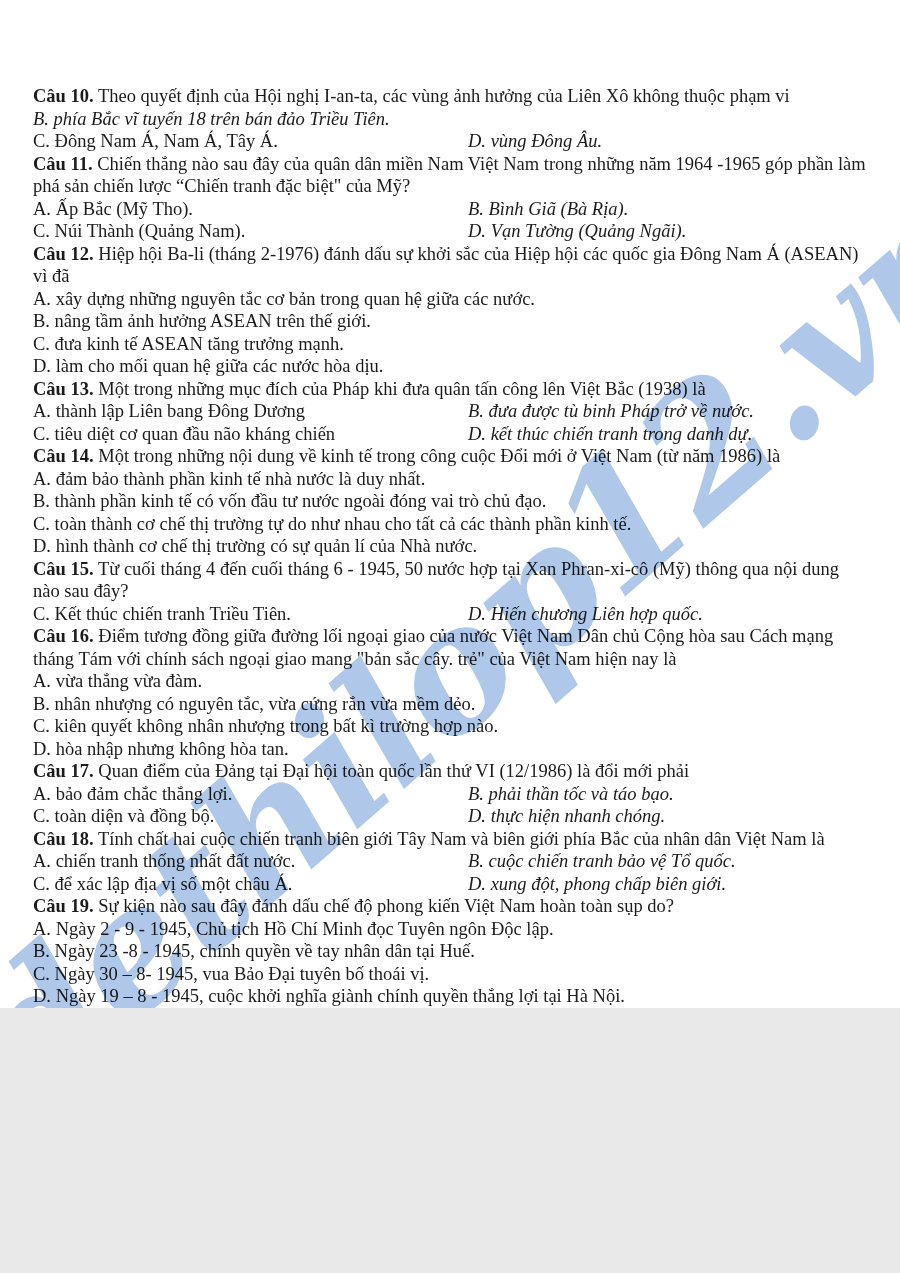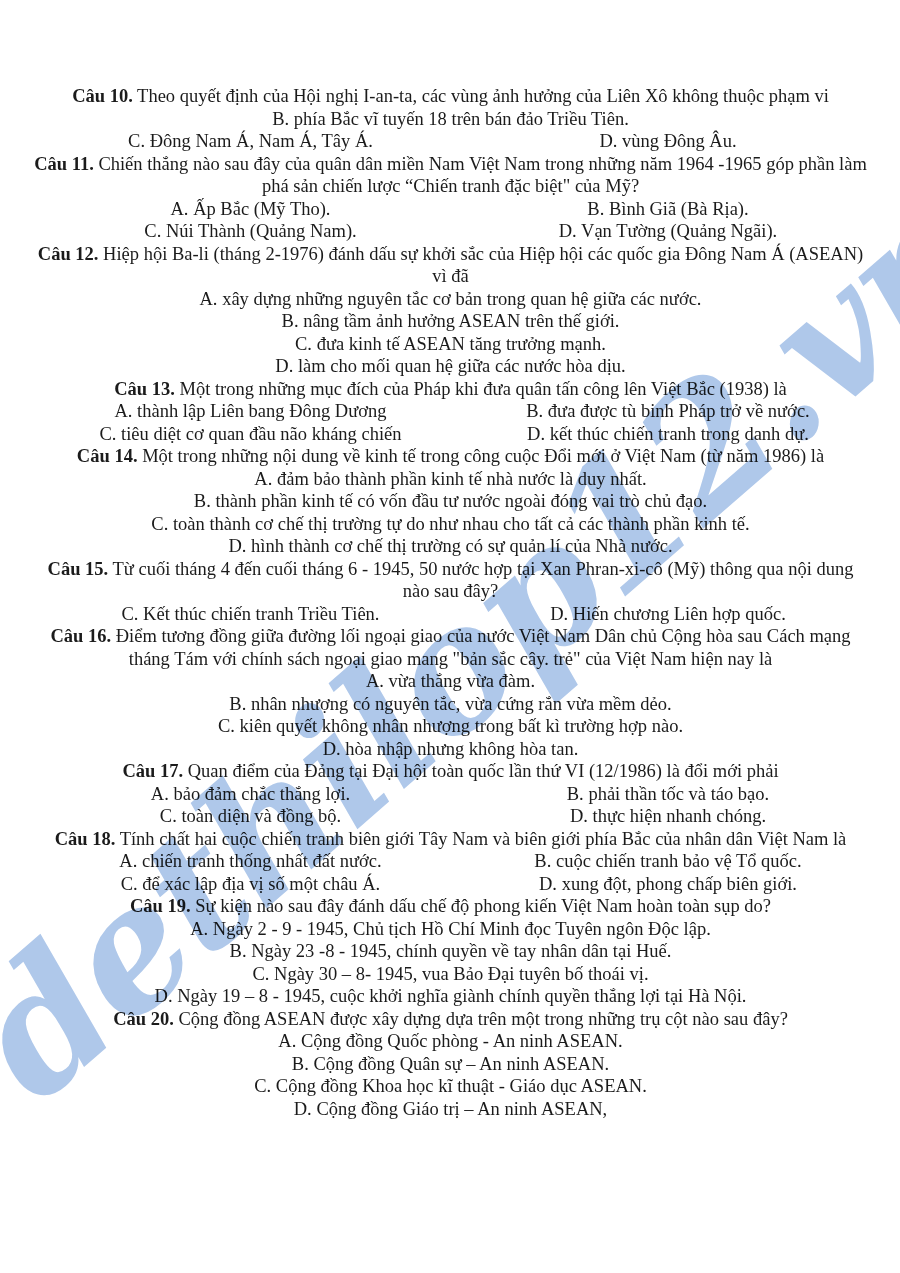--- a/index.html
+++ b/index.html
@@ -1,37 +1,36 @@
 <!DOCTYPE html>
 <html lang="vi"><head>
 <meta charset="utf-8">
 <style>
   html,body{margin:0;padding:0;background:#e9e9e9;}
   .page{
     position:relative;
-    width:900px;height:1273px;
+    width:900px;height:1008px;
     background:#ffffff;
     overflow:hidden;
     font-family:"Liberation Serif","DejaVu Serif",serif;
     color:#1b1b1b;
-    text-align:center;
   }
   .content{
     position:absolute;
     top:85px;left:33px;
     width:835px;
     font-size:18.5px;
     line-height:22.5px;
   }
   .question{margin:0;padding:0;}
   .stem{margin:0;}
   .stem .qnum{font-weight:bold;}
   .opt-grid-row{display:flex;margin:0;}
   .opt-grid-row .opt:first-child{flex:0 0 435px;}
-  .opt-grid-row .opt:last-child{flex:1 1 auto;}
+  .opt-grid-row .opt:last-child{flex:1 1 auto;font-style:italic;}
   .opt{margin:0;white-space:normal;}
   .watermark-layer{
     position:absolute;inset:0;
     pointer-events:none;
     mix-blend-mode:multiply;
   }
   .watermark-text{
     position:absolute;
     left:478px;top:645px;
     transform:translate(-50%,-50%) rotate(-41deg);

